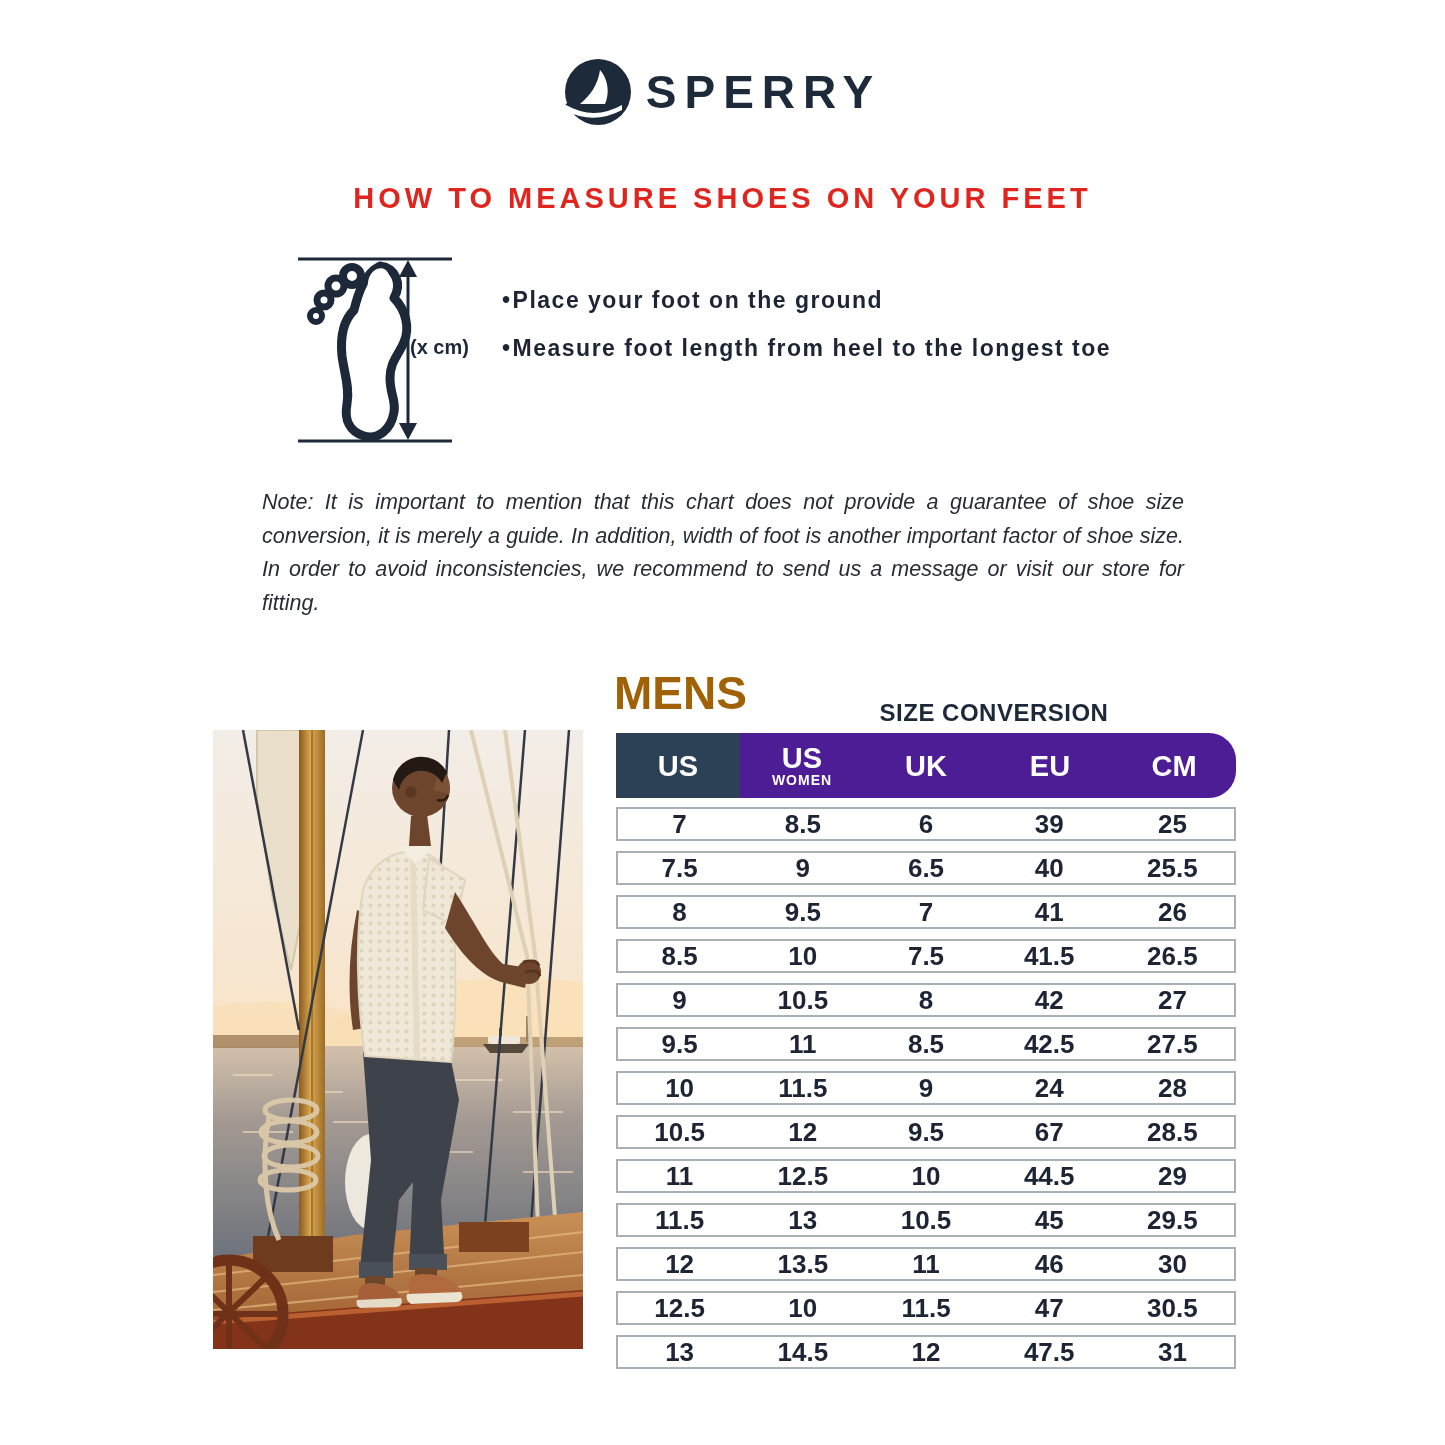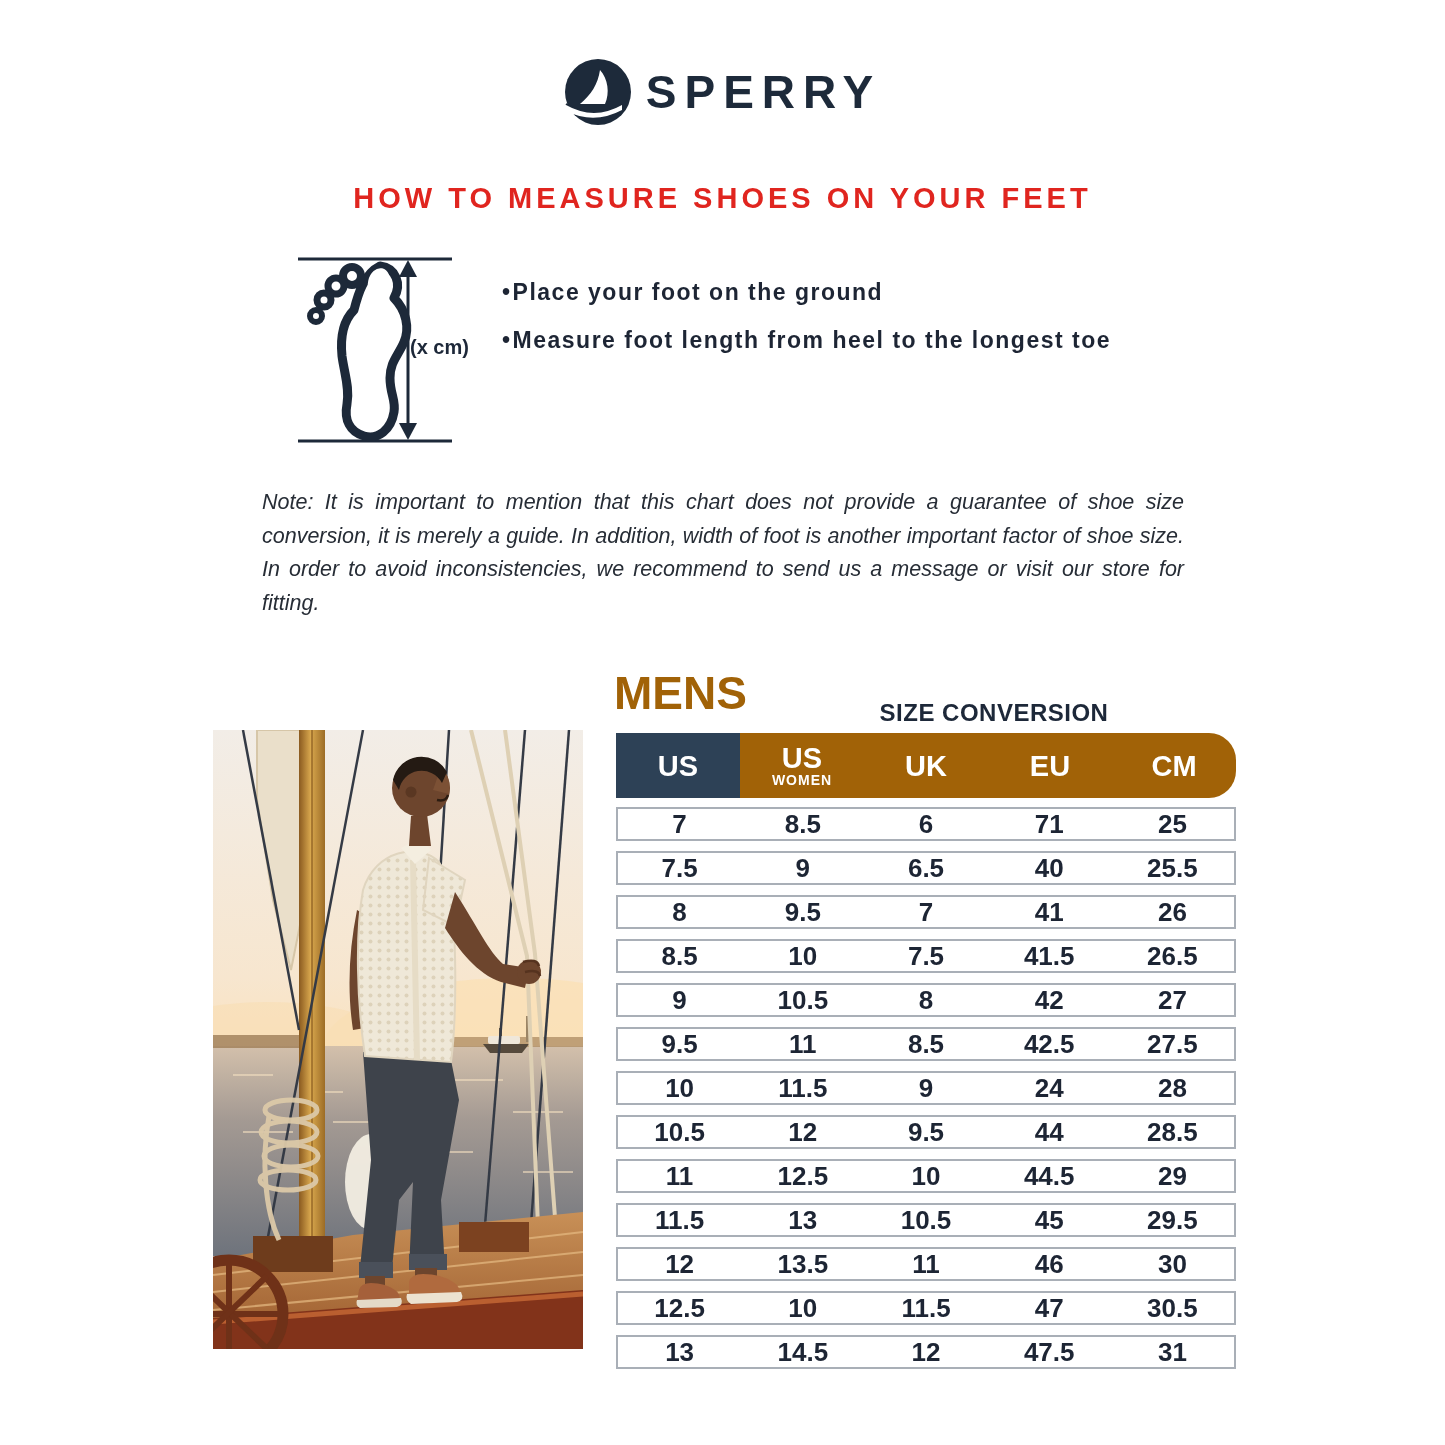--- a/index.html
+++ b/index.html
@@ -12,21 +12,21 @@
 
   
   .main-heading{position:absolute;top:182px;left:0;width:100%;text-align:center;
                 font-size:29px;font-weight:700;letter-spacing:4px;color:#e0251f;margin:0;}
 
   
   .foot-diagram{position:absolute;left:294px;top:250px;width:164px;height:202px;}
   .xcm-label{position:absolute;left:410px;top:336px;font-size:20px;font-weight:700;color:#1d2839;}
 
   
-  .instructions{position:absolute;left:502px;top:280px;margin:0;padding:0;list-style:none;}
+  .instructions{position:absolute;left:502px;top:288px;margin:0;padding:0;list-style:none;}
   .instructions li{font-size:23px;font-weight:600;letter-spacing:1.5px;color:#1d2534;
                    line-height:24px;margin-bottom:24px;white-space:nowrap;}
   .instructions .bullet{margin-right:1px;}
 
   
   .note{position:absolute;left:262px;top:486px;width:922px;margin:0;
         font-size:21.5px;line-height:33.5px;font-style:italic;color:#272d36;
         text-align:justify;text-align-last:justify;}
 
   
@@ -102,21 +102,21 @@
       <li><span class="bullet">•</span><span>Place your foot on the ground</span></li>
       <li><span class="bullet">•</span><span>Measure foot length from heel to the longest toe</span></li>
     </ul>
 
   <p class="note">Note: It is important to mention that this chart does not provide a guarantee of shoe size conversion, it is merely a guide. In addition, width of foot is another important factor of shoe size. In order to avoid inconsistencies, we recommend to send us a message or visit our store for fitting.</p>
 
   <h2 class="section-title">MENS</h2>
   <h3 class="section-subtitle">SIZE CONVERSION</h3>
 
   <div class="size-table">
-    <div class="table-header" style="background: #a16207; border-radius: 27px;">
+    <div class="table-header" style="background: #4c1d95; border-radius: 27px;">
         <div class="th-cell first" style="background: rgb(45, 65, 86);">
           <span class="l1">US</span>
         </div>
         <div class="th-cell">
           <span class="l1">US</span>
           <span class="l2">WOMEN</span>
         </div>
         <div class="th-cell">
           <span class="l1">UK</span>
         </div>
@@ -125,21 +125,21 @@
         </div>
         <div class="th-cell">
           <span class="l1">CM</span>
         </div>
       </div>
     <div>
         <div class="size-row">
           <div class="size-cell">7</div>
           <div class="size-cell">8.5</div>
           <div class="size-cell">6</div>
-          <div class="size-cell">71</div>
+          <div class="size-cell">39</div>
           <div class="size-cell">25</div>
         </div>
         <div class="size-row">
           <div class="size-cell">7.5</div>
           <div class="size-cell">9</div>
           <div class="size-cell">6.5</div>
           <div class="size-cell">40</div>
           <div class="size-cell">25.5</div>
         </div>
         <div class="size-row">
@@ -174,21 +174,21 @@
           <div class="size-cell">10</div>
           <div class="size-cell">11.5</div>
           <div class="size-cell">9</div>
           <div class="size-cell">24</div>
           <div class="size-cell">28</div>
         </div>
         <div class="size-row">
           <div class="size-cell">10.5</div>
           <div class="size-cell">12</div>
           <div class="size-cell">9.5</div>
-          <div class="size-cell">44</div>
+          <div class="size-cell">67</div>
           <div class="size-cell">28.5</div>
         </div>
         <div class="size-row">
           <div class="size-cell">11</div>
           <div class="size-cell">12.5</div>
           <div class="size-cell">10</div>
           <div class="size-cell">44.5</div>
           <div class="size-cell">29</div>
         </div>
         <div class="size-row">

